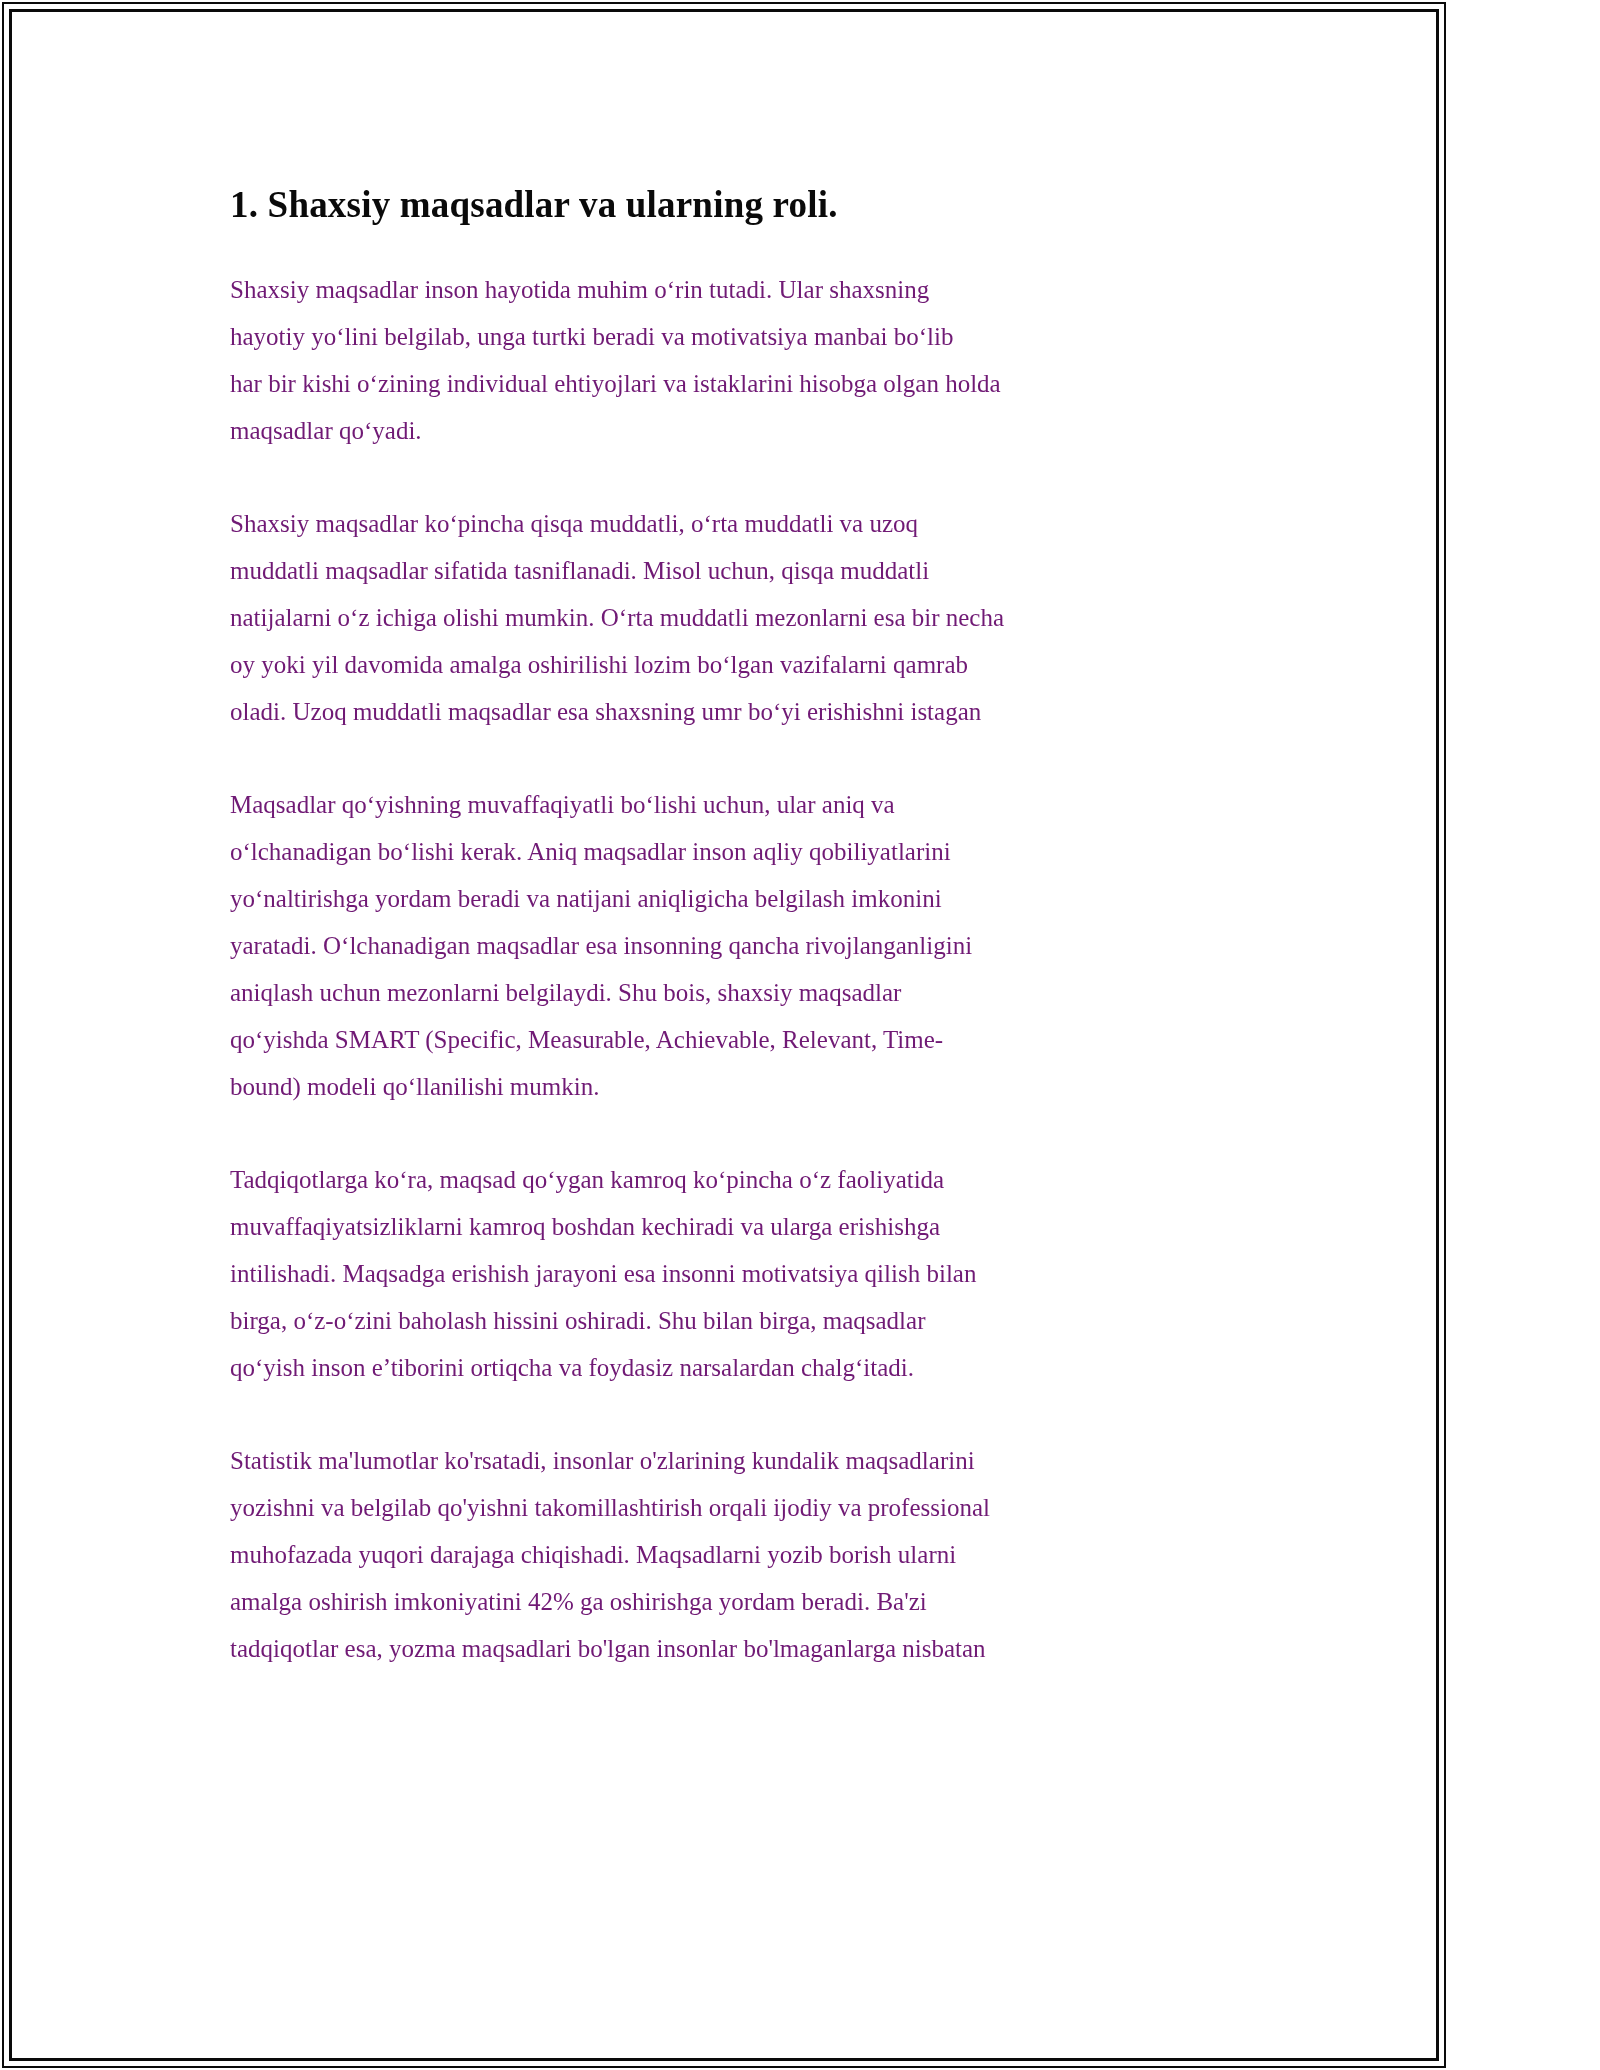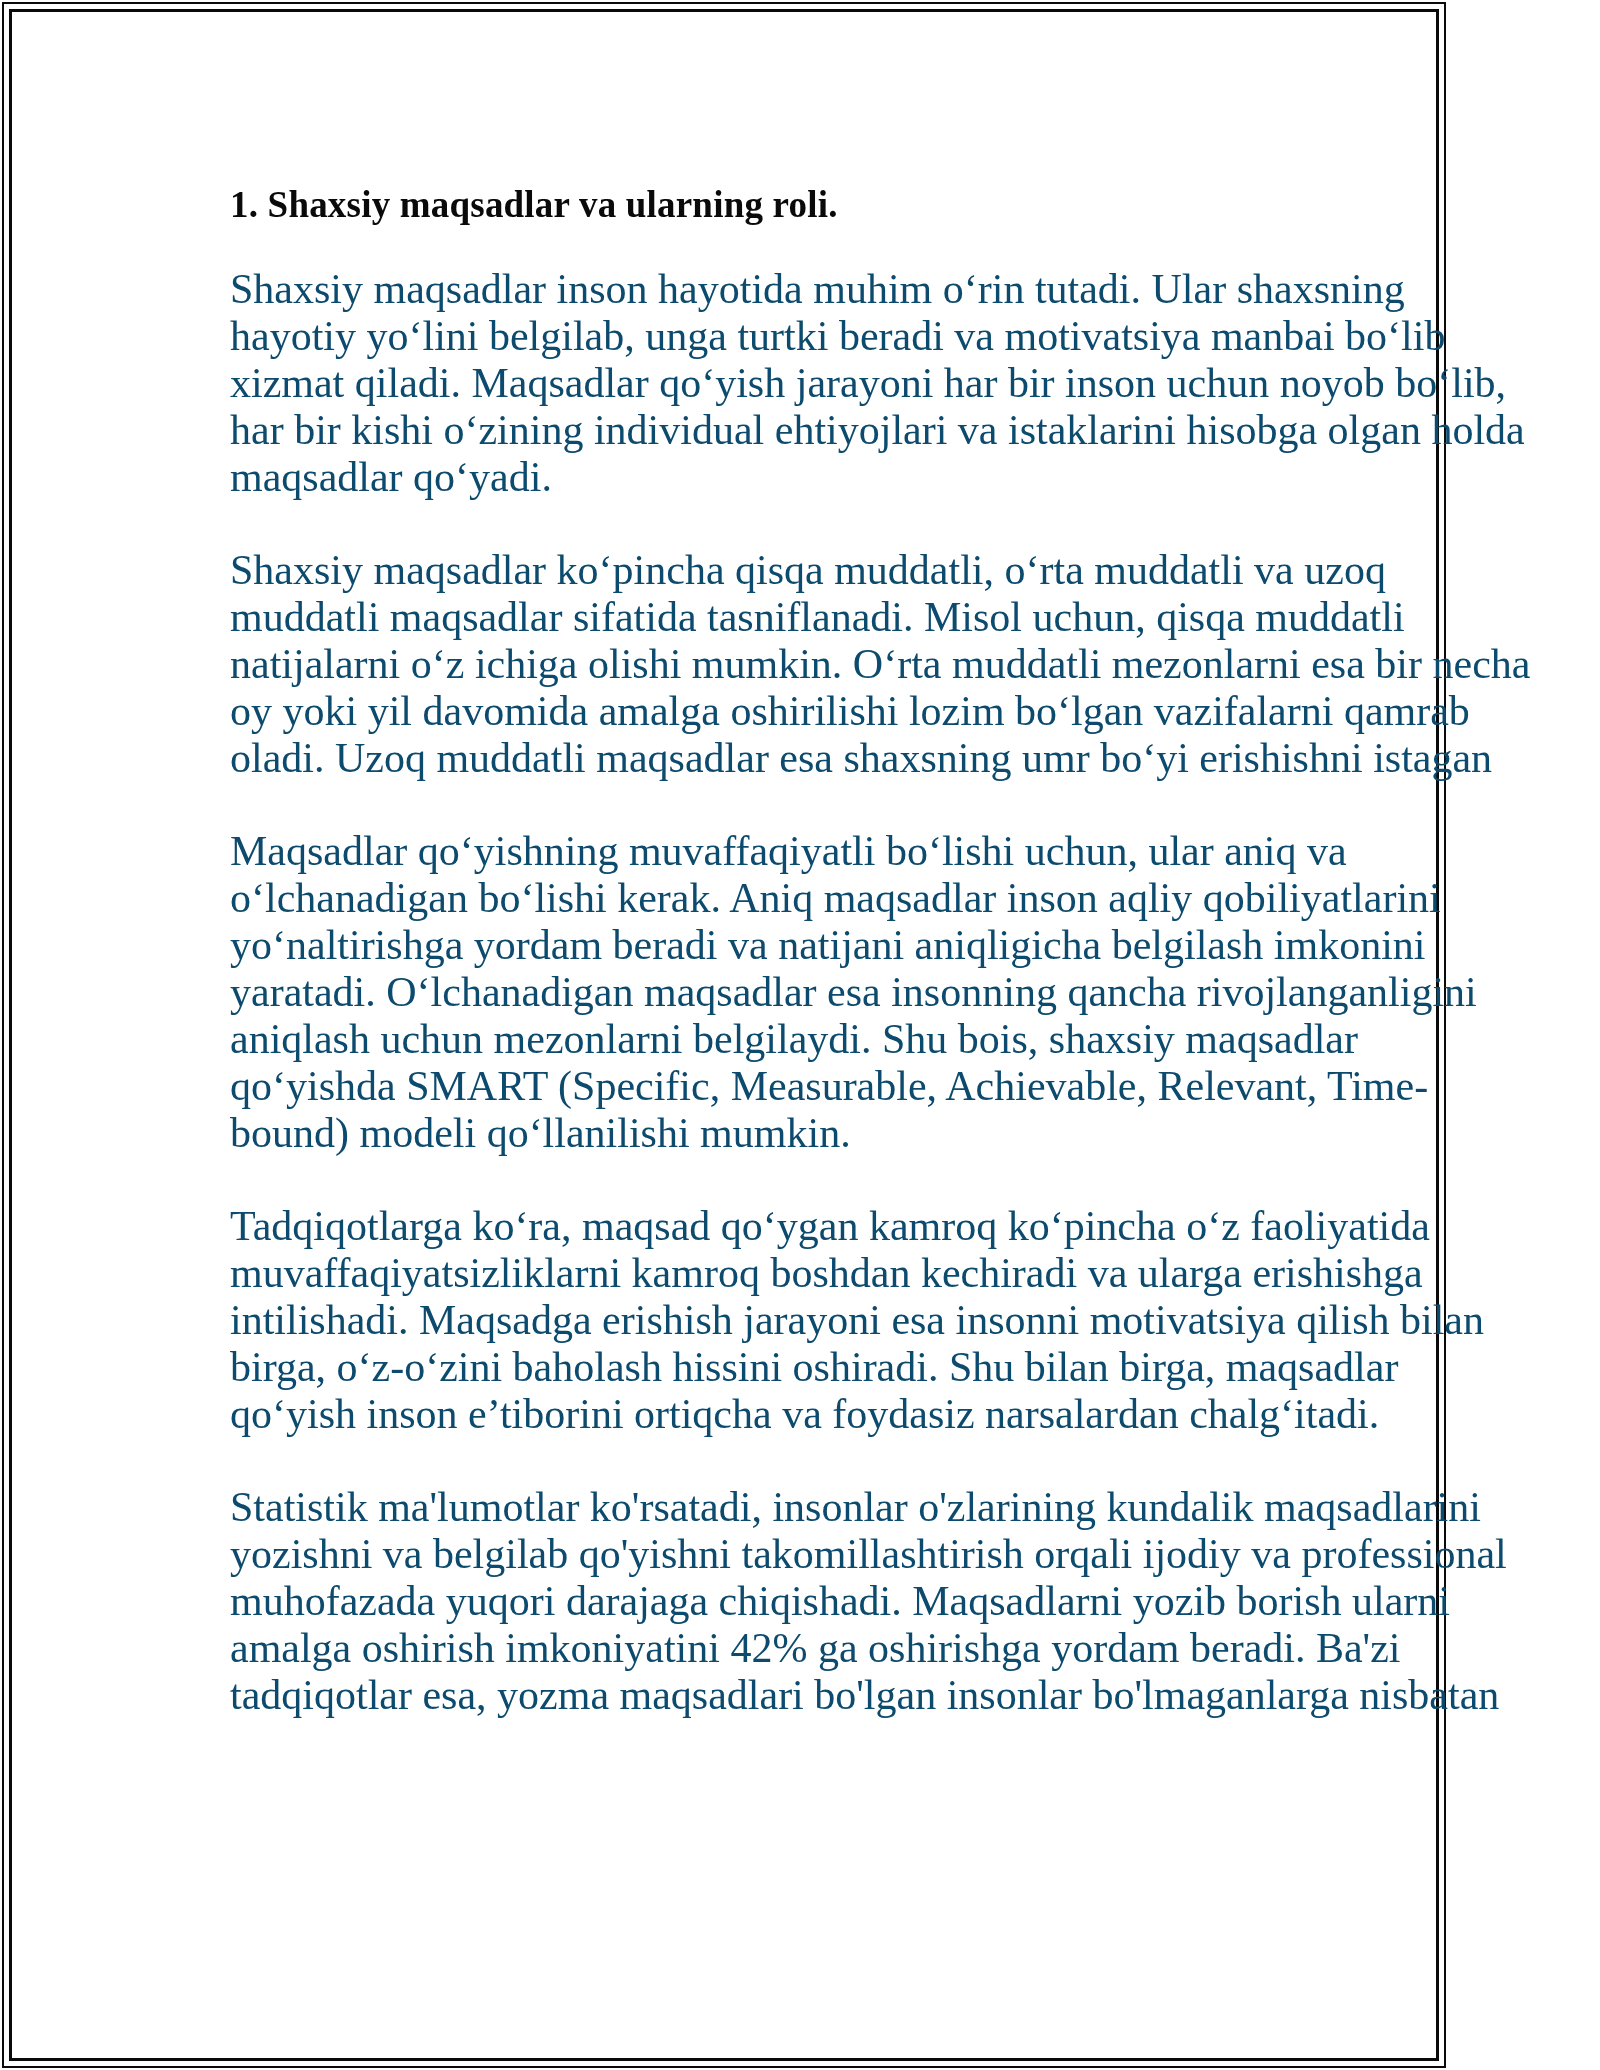--- a/index.html
+++ b/index.html
@@ -43,41 +43,40 @@
     margin: 0 0 40px 0;
     color: #0a0a0a;
   }
   .paragraph {
     margin: 0 0 46px 0;
   }
   .paragraph:last-child {
     margin-bottom: 12px;
   }
   .line {
-    font-size: 42px;
+    font-size: 25px;
     line-height: 47px;
     white-space: nowrap;
-    color: #0c4a6e;
+    color: #701a75;
   }
 </style>
 </head>
 <body>
 
 <div class="page">
   <div class="outer-frame"></div>
   <div class="inner-frame"></div>
 
   <div class="content">
     <h1 class="doc-title">1. Shaxsiy maqsadlar va ularning roli.</h1>
 
     <div>
         <div class="paragraph">
           <div class="line">Shaxsiy maqsadlar inson hayotida muhim o‘rin tutadi. Ular shaxsning</div>
           <div class="line">hayotiy yo‘lini belgilab, unga turtki beradi va motivatsiya manbai bo‘lib</div>
-          <div class="line">xizmat qiladi. Maqsadlar qo‘yish jarayoni har bir inson uchun noyob bo‘lib,</div>
           <div class="line">har bir kishi o‘zining individual ehtiyojlari va istaklarini hisobga olgan holda</div>
           <div class="line">maqsadlar qo‘yadi.</div>
         </div>
         <div class="paragraph">
           <div class="line">Shaxsiy maqsadlar ko‘pincha qisqa muddatli, o‘rta muddatli va uzoq</div>
           <div class="line">muddatli maqsadlar sifatida tasniflanadi. Misol uchun, qisqa muddatli</div>
           <div class="line">natijalarni o‘z ichiga olishi mumkin. O‘rta muddatli mezonlarni esa bir necha</div>
           <div class="line">oy yoki yil davomida amalga oshirilishi lozim bo‘lgan vazifalarni qamrab</div>
           <div class="line">oladi. Uzoq muddatli maqsadlar esa shaxsning umr bo‘yi erishishni istagan</div>
         </div>

